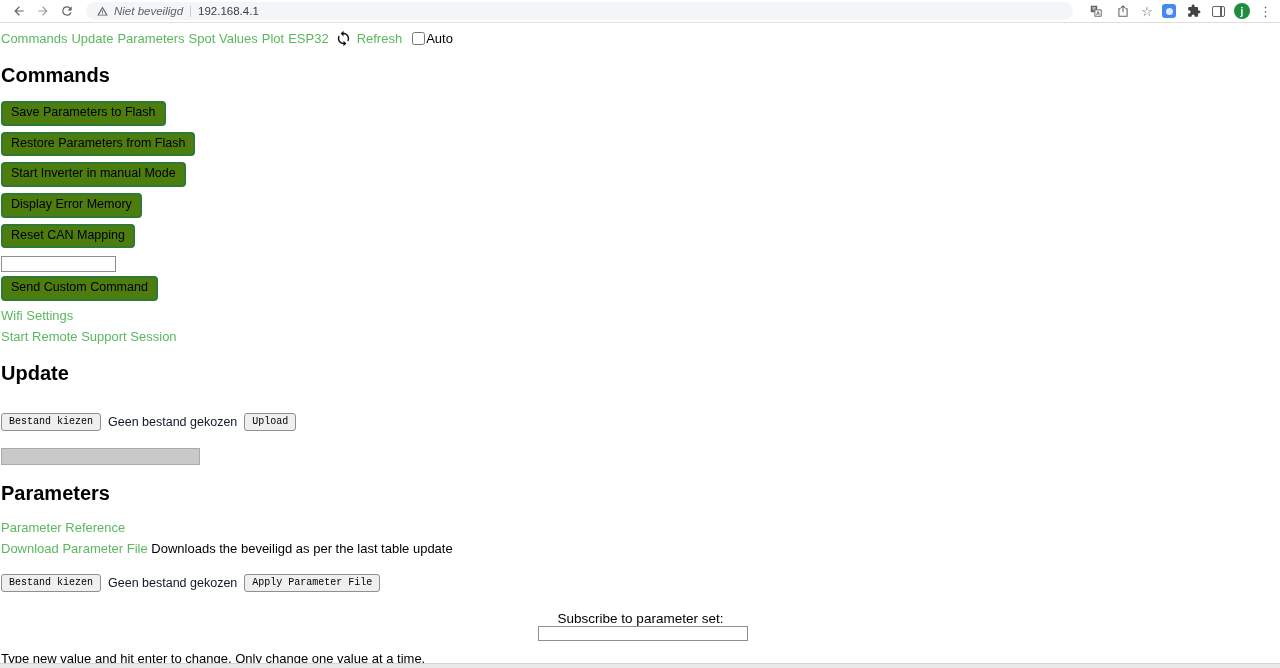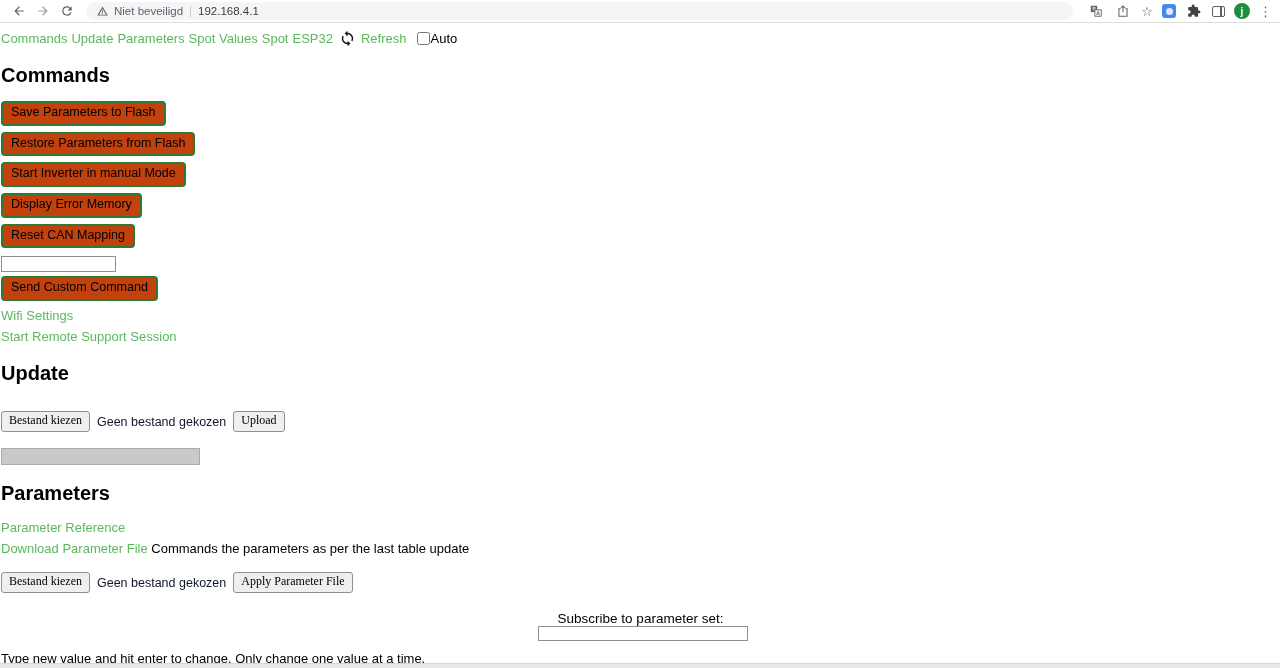--- a/index.html
+++ b/index.html
@@ -7,21 +7,21 @@
     font-family:"Liberation Sans", sans-serif; }
 
   
   .chrome { height:23px; display:flex; align-items:center; gap:6px;
     padding:0 8px 0 10px; background:#fff; border-bottom:1px solid #dedede; }
   .tool-ic { display:inline-flex; align-items:center; justify-content:center;
     width:18px; height:18px; flex:0 0 auto; cursor:pointer; }
   .omnibox { flex:1 1 auto; display:flex; align-items:center; height:18px;
     background:#f4f5f6; border-radius:9px; padding:0 10px; margin:0 8px 0 4px;
     min-width:0; cursor:text; }
-  .sec-text { font-size:11.5px; color:#5f6368; margin-left:5px; white-space:nowrap; }
+  .sec-text { font-size:11.5px; color:#5f6368; margin-left:5px; white-space:nowrap;font-style:italic; }
   .url-text { font-size:11.5px; color:#3c4043; white-space:nowrap; }
   .omni-div { width:1px; height:11px; background:#c8cacd; margin:0 7px; }
   .right-ics { display:flex; align-items:center; gap:9px; flex:0 0 auto; }
   .star { font-size:13px; color:#5f6368; line-height:1; }
   .ext-blue { width:14px; height:14px; border-radius:3px; background:#4688f1;
     display:inline-flex; align-items:center; justify-content:center; }
   .ext-blue span { width:7px; height:7px; border-radius:50%; background:#dfe9ff;
     display:block; }
   .panel-ic { width:13px; height:11px; border:1.6px solid #5f6368; border-radius:2px;
     position:relative; }
@@ -37,35 +37,35 @@
   .nav { display:flex; align-items:center; font-size:13px; margin:2px 0 0 0;
     white-space:nowrap; }
   .nav a { color:#5bb85f; text-decoration:none; margin-right:4px; }
   .sync-ic { margin:0 5px 0 2px; display:inline-flex; }
   .nav .auto-lbl { color:#000; }
   .nav input[type=checkbox] { width:13px; height:13px; margin:0 1px 0 6px; }
 
   h2.sec-h { font-size:20px; font-weight:bold; margin:17px 0 14px 0; }
 
   .btn-row { margin-bottom:6px; }
-  .btn-green { display:inline-block; background:#c2410c; border:2px solid #2c7a33;
+  .btn-green { display:inline-block; background:#4d7c0f; border:2px solid #2c7a33;
     border-radius:4px; padding:2px 8px 3px; font-size:12.5px; color:#000;
     font-family:inherit; cursor:pointer; line-height:1.25; }
 
   .text-input { width:115px; height:16px; border:1px solid #8f8f8f;
     font-size:12px; padding:1px 3px; margin:2px 0 4px 0; font-family:inherit; }
 
   .glink { color:#5bb85f; text-decoration:none; font-size:13px; }
   .link-row { margin:4px 0 0 0; line-height:17px; font-size:13px; }
 
   .para { font-size:13px; margin:10px 0 9px 0; }
 
   .file-row { display:flex; align-items:center; margin:3px 0 0 0; }
   .btn-sys { background:#efefef; border:1px solid #8f8f8f; border-radius:3px;
-    font-size:12px; padding:1px 7px 2px; color:#000; font-family:Liberation Serif, serif;
+    font-size:10px; padding:1px 7px 2px; color:#000; font-family:Liberation Mono, monospace;
     cursor:pointer; line-height:1.3; }
   .file-status { font-size:12.5px; margin:16px 7px; color:#0f172a; }
   .gray-box { width:199px; height:17px; background:#c9c9c9;
     border:1px solid #aaa; margin-top:3px; }
 
   .submit-row { margin:8px 0 0 13px; }
   .subscribe-row { font-size:13.5px; margin-top:5px; display:flex; align-items:center;flex-direction:column; }
   .subscribe-row input { width:210px; height:15px; border:1px solid #8f8f8f;
     margin-left:4px; font-size:12px; padding:1px 3px; font-family:inherit; }
 
@@ -137,21 +137,21 @@
   </div>
 </div>
 
 <div class="page">
 
   <div class="nav">
     <a href="#">Commands</a>
     <a href="#">Update</a>
     <a href="#">Parameters</a>
     <a href="#">Spot Values</a>
-    <a href="#">Spot</a>
+    <a href="#">Plot</a>
     <a href="#">ESP32</a>
     <span class="sync-ic">
       <svg width="17" height="17" viewBox="0 0 24 24">
           <path d="M12 4V1L8 5l4 4V6c3.31 0 6 2.69 6 6 0 1.01-.25 1.97-.7 2.8l1.46 1.46A7.93 7.93 0 0 0 20 12c0-4.42-3.58-8-8-8zm0 14c-3.31 0-6-2.69-6-6 0-1.01.25-1.97.7-2.8L5.24 7.74A7.93 7.93 0 0 0 4 12c0 4.42 3.58 8 8 8v3l4-4-4-4v3z" fill="#111"></path>
         </svg>
     </span>
     <a href="#">Refresh</a>
     <input type="checkbox" style="">
     <span class="auto-lbl">Auto</span>
   </div>
@@ -177,21 +177,21 @@
     <span class="file-status">Geen bestand gekozen</span>
     <button class="btn-sys">Upload</button>
   </div>
   <div class="gray-box"></div>
 
   <h2 class="sec-h">Parameters</h2>
 
   <div class="link-row"><a class="glink" href="#">Parameter Reference</a></div>
   <div class="link-row">
     <a class="glink" href="#">Download Parameter File</a>
-    <span>Commands the parameters as per the last table update</span>
+    <span>Downloads the beveiligd as per the last table update</span>
   </div>
 
   <div class="file-row">
     <button class="btn-sys">Bestand kiezen</button>
     <span class="file-status">Geen bestand gekozen</span>
     <button class="btn-sys">Apply Parameter File</button>
   </div>
 
 
   <div class="subscribe-row">

